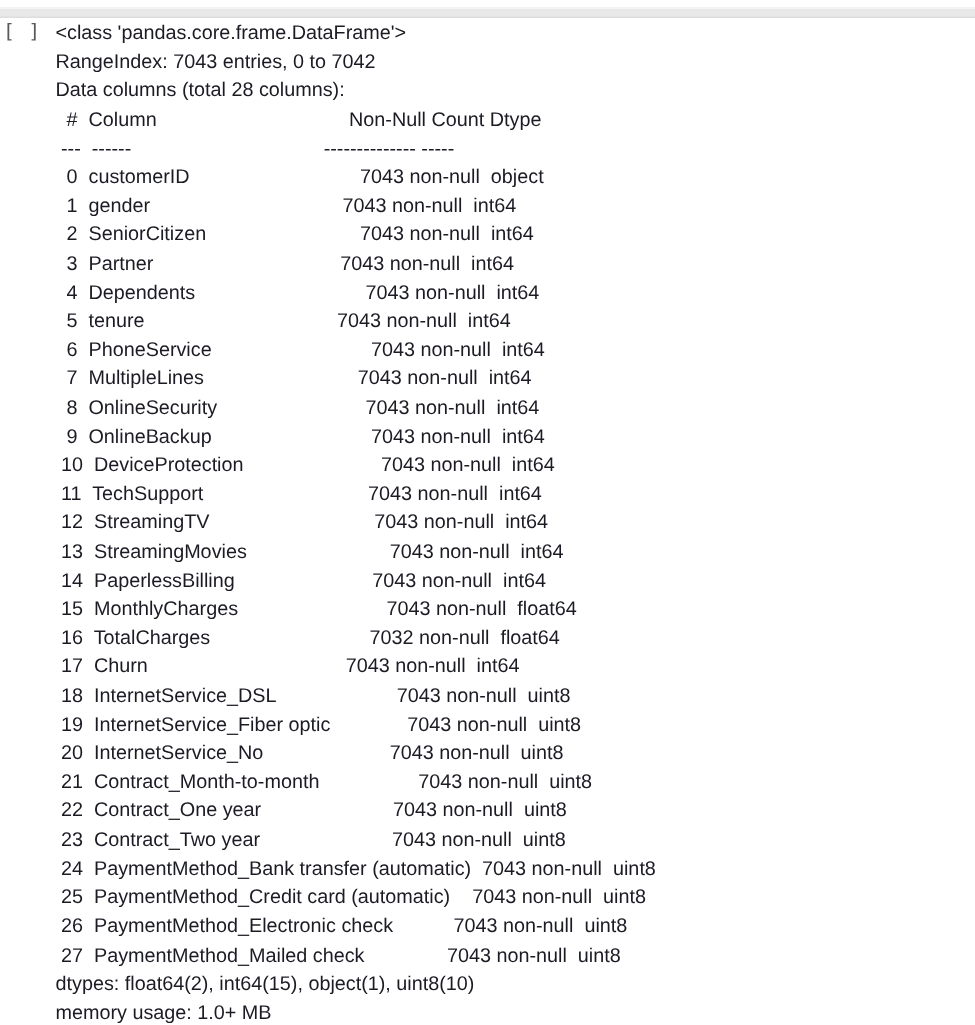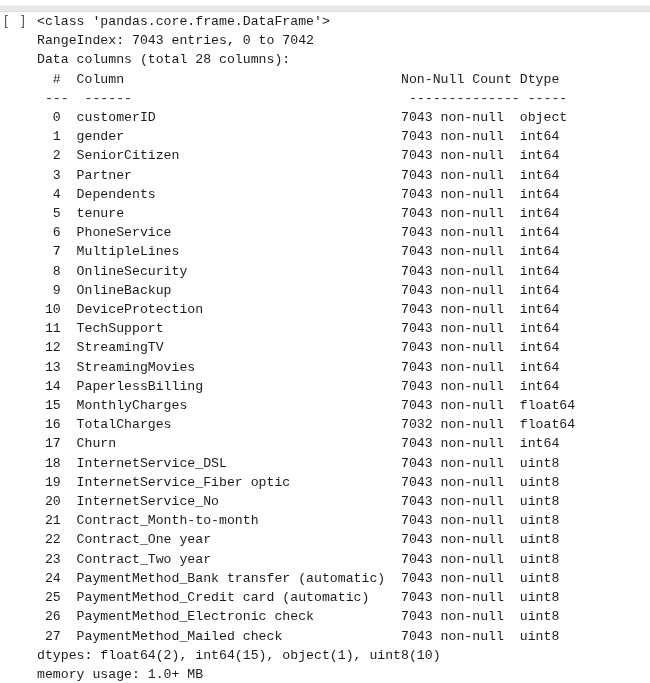--- a/index.html
+++ b/index.html
@@ -56,21 +56,21 @@
   #output-area {
     position: absolute;
     left: 37px;
     top: 0px;
     width: 613px;
   }
 
   pre#output-text {
     margin: 0;
     padding: 0;
-    font-family: Liberation Mono, monospace;
+    font-family: Liberation Sans, sans-serif;
     font-size: 13.2px;
     line-height: 19.2px;
     color: #1b1b24;
     white-space: pre;
     letter-spacing: 0px;
     tab-size: 8;
   }
 </style>
 </head>
 <body>

